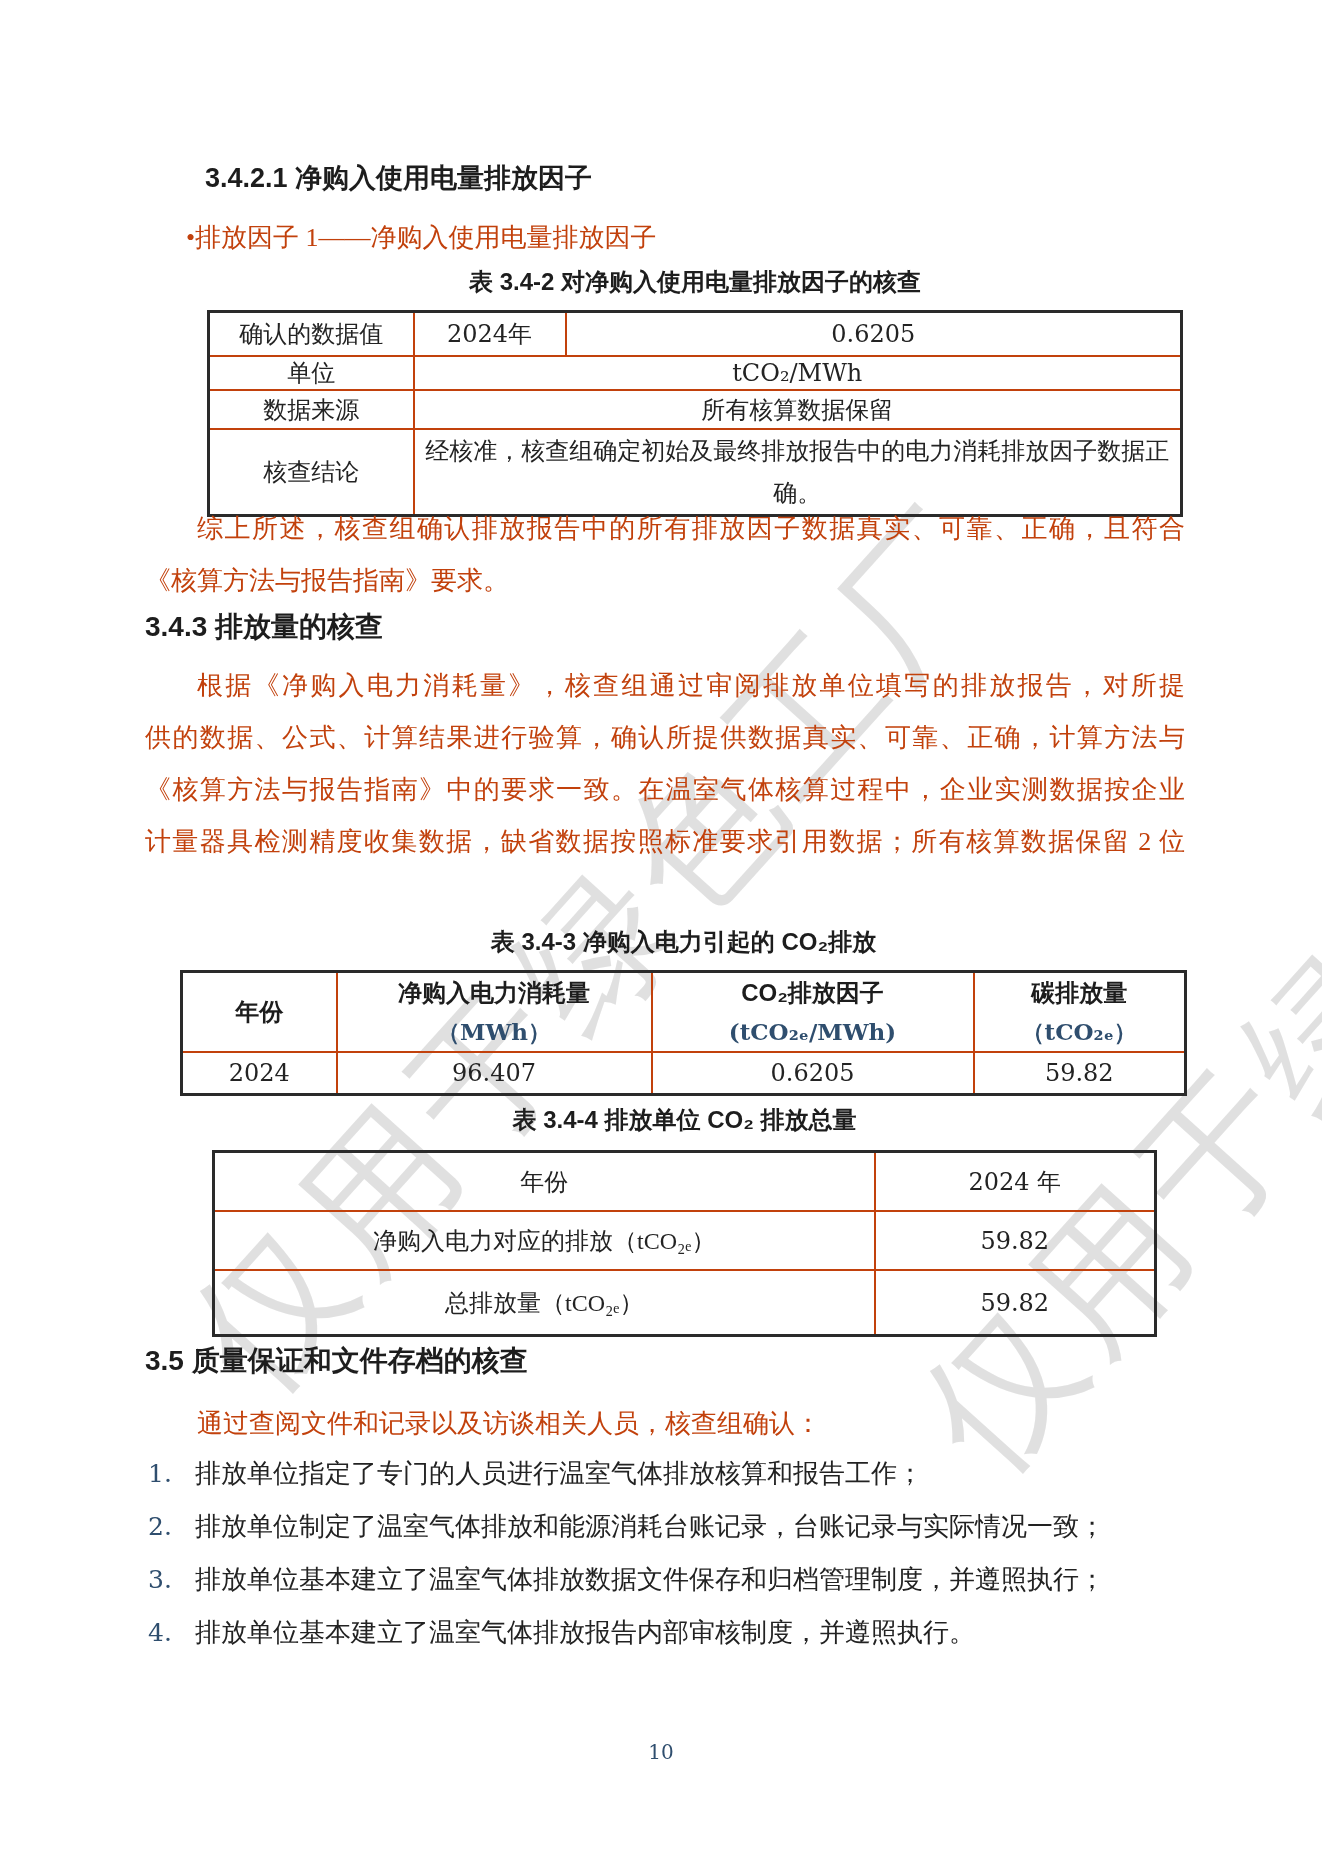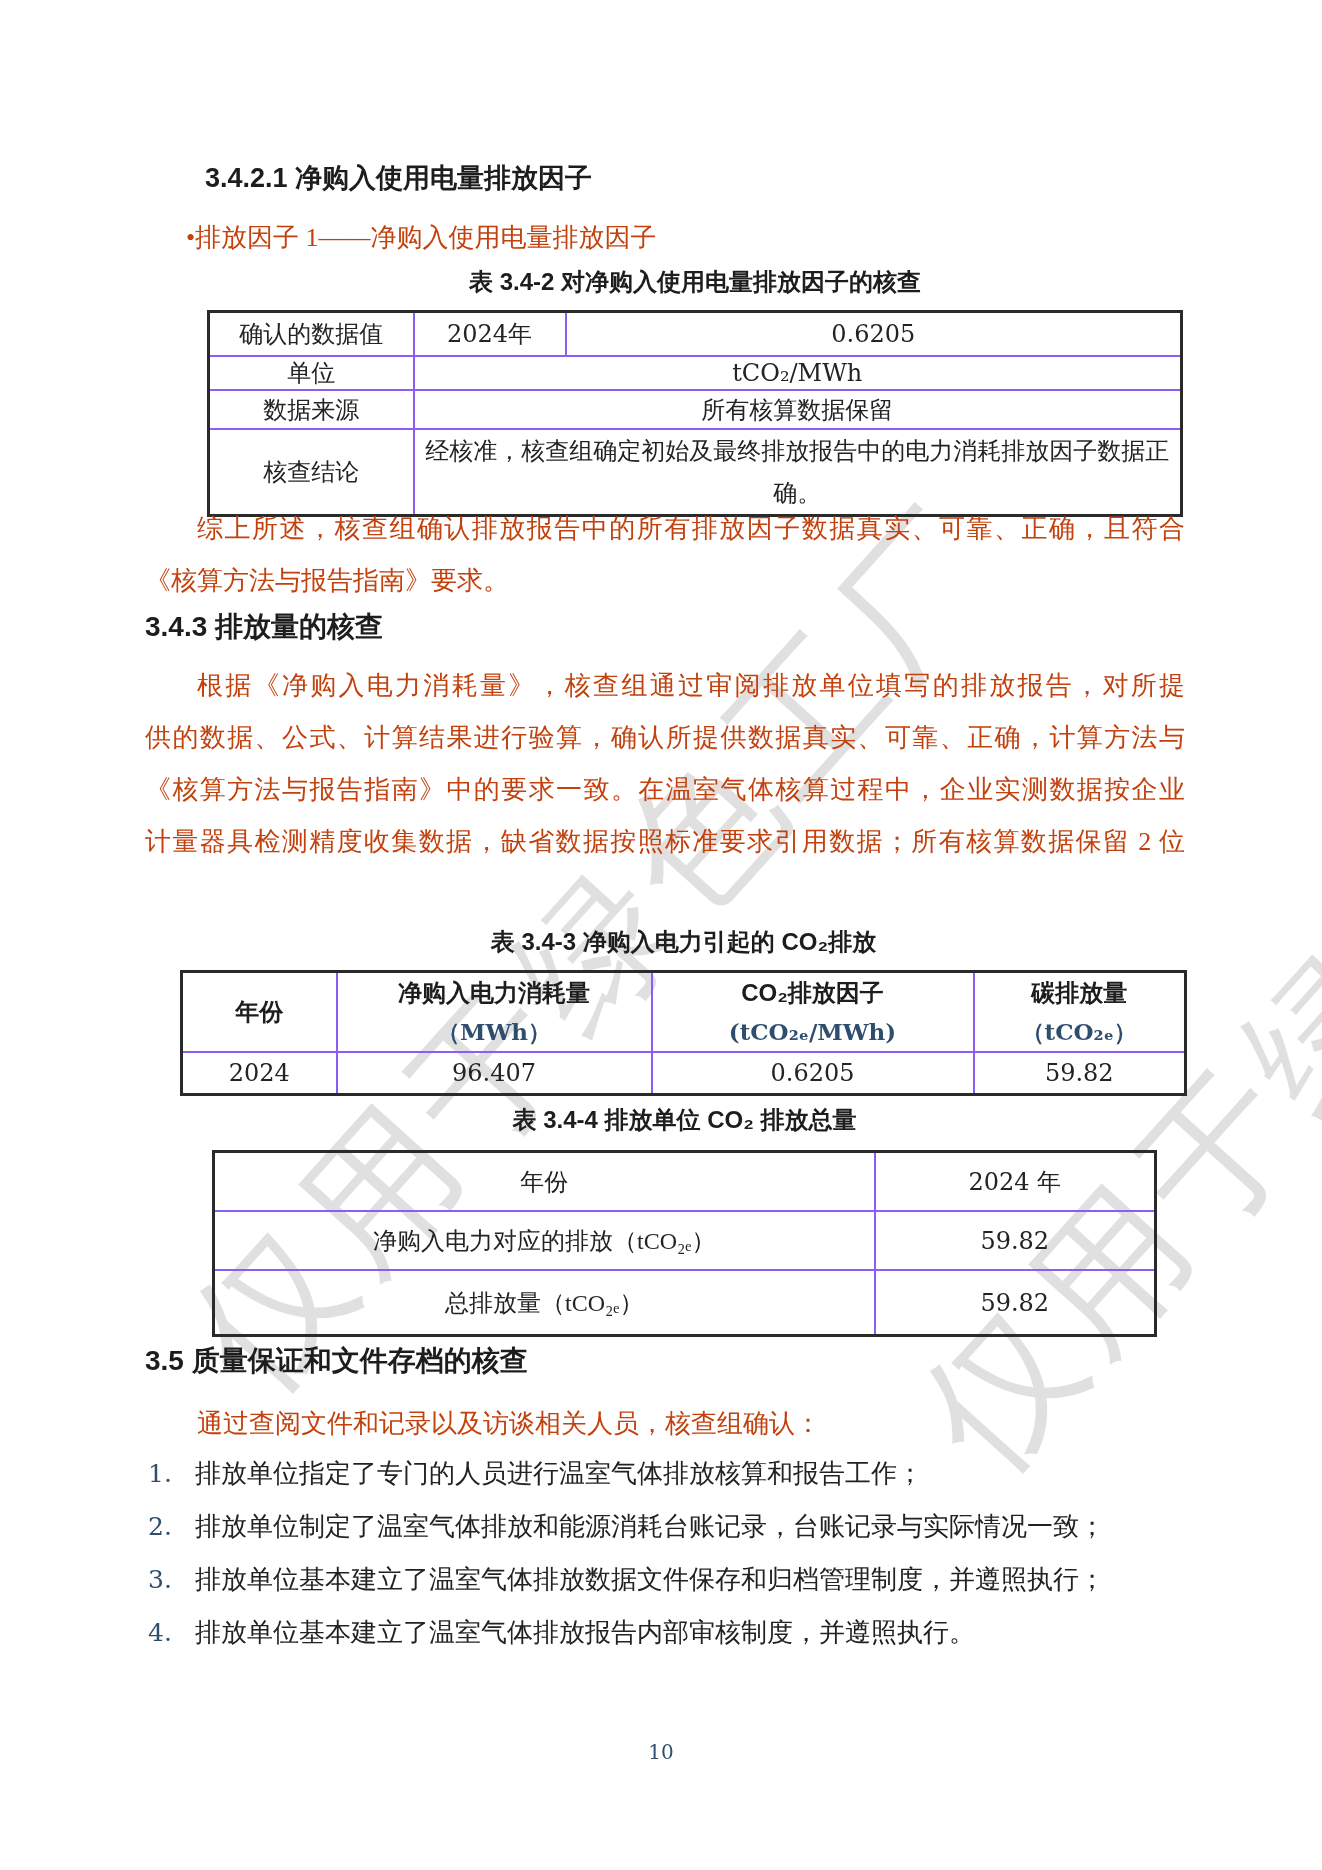--- a/index.html
+++ b/index.html
@@ -21,21 +21,21 @@
   
   .body-line{font-size:26px;line-height:52px;color:#c2410c;}
   .jline{text-align:justify;text-align-last:justify;}
   .jline.end{text-align-last:left;}
   .indent{text-indent:2em;}
   
   .lat{font-family:"DejaVu Serif","DejaVu Sans","Liberation Serif",serif;color:#2f4e6e;}
   
   table{border-collapse:collapse;table-layout:fixed;width:100%;background:transparent;}
   table.doc{border:3px solid #2a2a2a;}
-  table.doc td{border:2px solid #8b5cf6;font-size:24px;text-align:center;vertical-align:middle;padding:0 8px;color:#232323;overflow:hidden;}
+  table.doc td{border:2px solid #c2410c;font-size:24px;text-align:center;vertical-align:middle;padding:0 8px;color:#232323;overflow:hidden;}
   #t1 tr.r1 td{height:42px;} #t1 tr.r2 td{height:31px;} #t1 tr.r3 td{height:37px;} #t1 tr.r4 td{height:82px;line-height:42px;}
   #t2 tr.r1 td{height:78px;} #t2 tr.r2 td{height:40px;text-align:center;}
   #t3 tr.r1 td{height:57px;} #t3 tr.r2 td{height:57px;} #t3 tr.r3 td{height:63px;}
   .hname{font-family:"Liberation Sans","DejaVu Sans",sans-serif;font-weight:700;font-size:24px;line-height:40px;color:#1d1d1d;}
   .hunit{font-weight:700;font-size:23px;line-height:38px;}
   .cellnum{font-size:23px;}
   .t-title{margin-bottom:12px;}
   
   .qa-item{display:flex;align-items:flex-start;margin-bottom:21px;}
   .qa-num{width:47px;flex:0 0 47px;font-size:25px;line-height:32px;}

